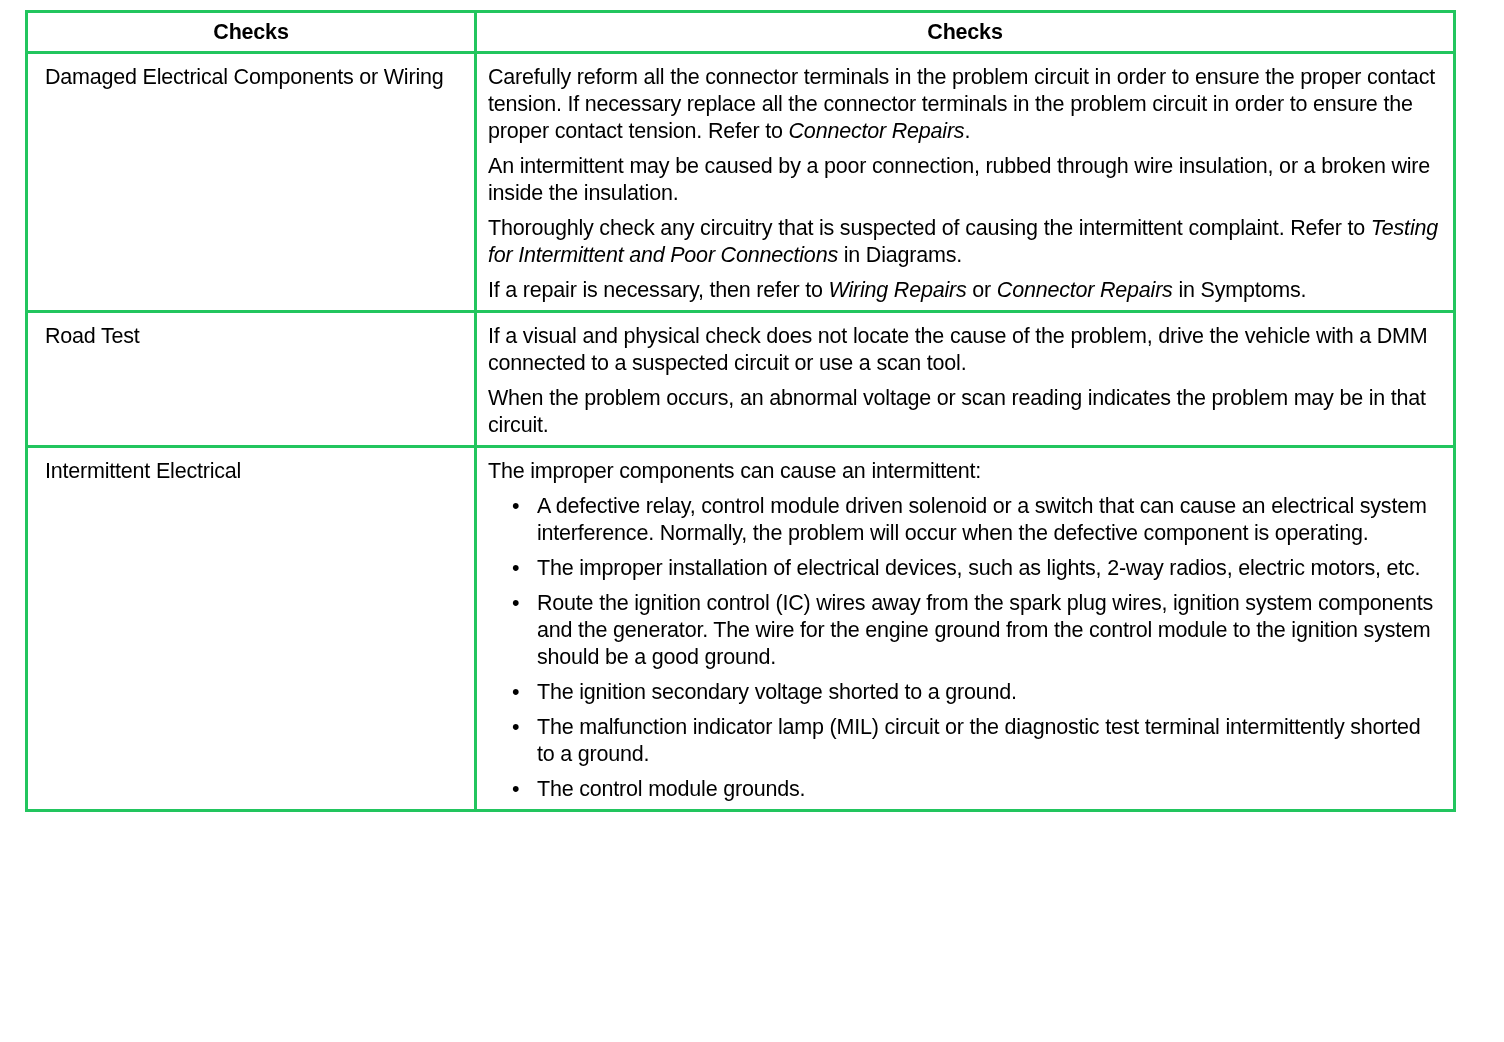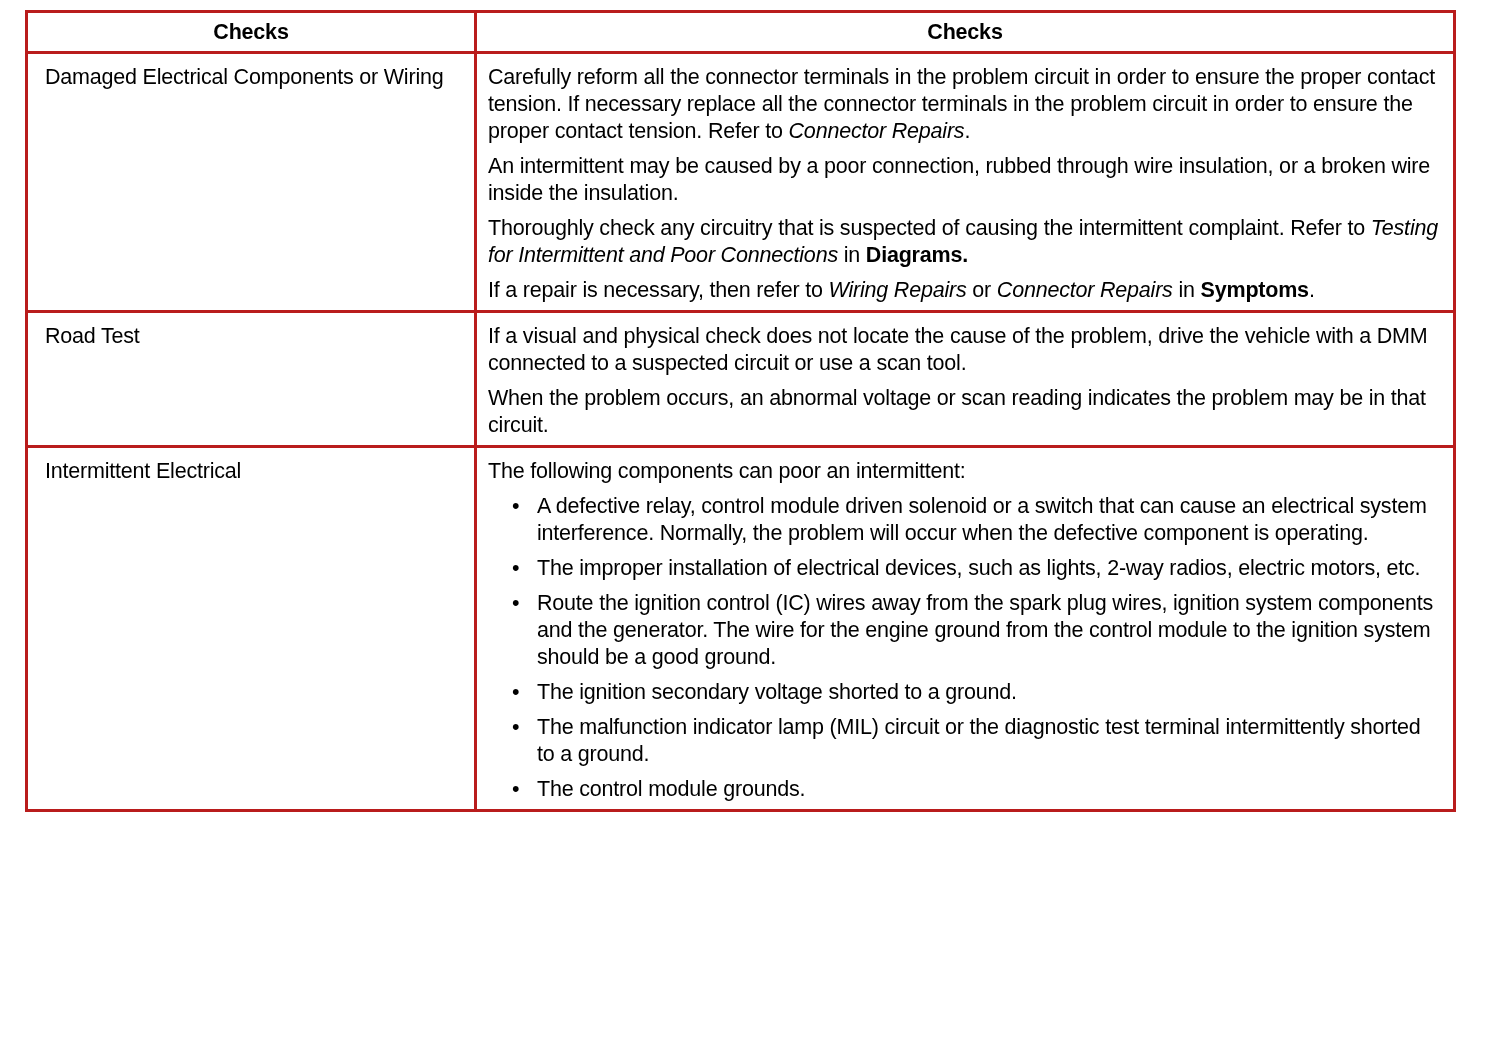--- a/index.html
+++ b/index.html
@@ -20,21 +20,21 @@
       left: 25px;
       top: 10px;
       width: 1431px;
       border-collapse: collapse;
       table-layout: fixed;
       font-size: 21.5px;
       line-height: 27px;
       letter-spacing: -0.2px;
     }
     .doc-table td, .doc-table th {
-      border: 3px solid #b91c1c;
+      border: 3px solid #22c55e;
       vertical-align: top;
       padding: 0;
     }
     .col-checks { width: 449px; }
     .col-action { width: auto; }
     .hdr th {
       font-weight: bold;
       text-align: center;
       height: 35px;
       padding-top: 3px;
@@ -48,21 +48,21 @@
       padding: 10px 17px 6px 17px !important;
     }
     .action-cell {
       padding: 10px 14px 6px 11px !important;
     }
     .para {
       margin: 0 0 8px 0;
     }
     .para:last-child { margin-bottom: 0; }
     .it { font-style: italic; }
-    .bd { font-weight: bold; }
+    .bd { font-weight: normal; }
     ul.bullets {
       list-style: none;
       margin: 8px 0 0 0;
       padding: 0 0 0 24px;
     }
     ul.bullets li {
       position: relative;
       padding-left: 25px;
       margin-bottom: 8px;
     }
@@ -107,21 +107,21 @@
       <td class="check-cell">Road Test</td>
       <td class="action-cell">
         <p class="para">If a visual and physical check does not locate the cause of the problem, drive the vehicle with a DMM connected to a suspected circuit or use a scan tool.</p>
         <p class="para">When the problem occurs, an abnormal voltage or scan reading indicates the problem may be in that circuit.</p>
       </td>
     </tr>
 
     <tr>
       <td class="check-cell">Intermittent Electrical</td>
       <td class="action-cell">
-        <p class="para">The following components can poor an intermittent:</p>
+        <p class="para">The improper components can cause an intermittent:</p>
         <ul class="bullets">
           <li><span class="bullet">•</span><span>A defective relay, control module driven solenoid or a switch that can cause an electrical system interference. Normally, the problem will occur when the defective component is operating.</span></li>
           <li><span class="bullet">•</span><span>The improper installation of electrical devices, such as lights, 2-way radios, electric motors, etc.</span></li>
           <li><span class="bullet">•</span><span>Route the ignition control (IC) wires away from the spark plug wires, ignition system components and the generator. The wire for the engine ground from the control module to the ignition system should be a good ground.</span></li>
           <li><span class="bullet">•</span><span>The ignition secondary voltage shorted to a ground.</span></li>
           <li><span class="bullet">•</span><span>The malfunction indicator lamp (MIL) circuit or the diagnostic test terminal intermittently shorted to a ground.</span></li>
           <li><span class="bullet">•</span><span>The control module grounds.</span></li>
         </ul>
       </td>
     </tr>

